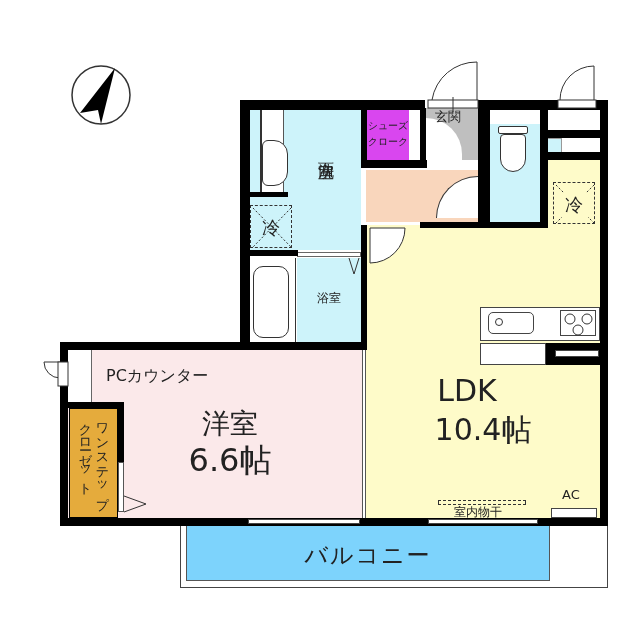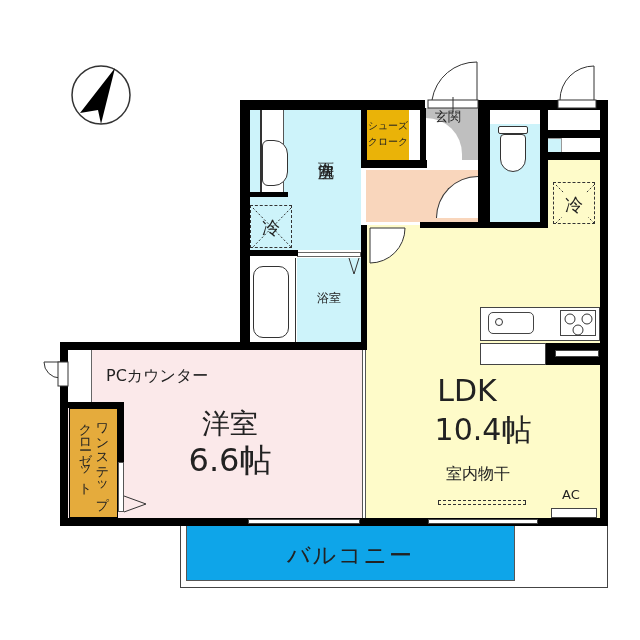--- a/index.html
+++ b/index.html
@@ -13,21 +13,21 @@
 </style>
 </head>
 <body>
 
 <svg width="640" height="640" style="pointer-events:none">
   <circle cx="101" cy="95" r="29" fill="#fff" stroke="#333" stroke-width="1.5"></circle>
   <polygon points="115,68 80,113 98,110 101,124" fill="#000"></polygon>
 </svg>
 
 <div class="abs" style="left:180px;top:525px;width:428px;height:63px;border:1px solid #444;background:#fff"></div>
-<div class="abs" style="left:186px;top:525px;width:329px;height:56px;background:#0ea5e9;border:1px solid #555">
+<div class="abs" style="left:186px;top:525px;width:364px;height:56px;background:#7dd3fc;border:1px solid #555">
   <span class="lbl" style="left:0;right:0;top:14px;font-size:23px;letter-spacing:2px">バルコニー</span>
 </div>
 
 <div class="abs" style="left:68px;top:350px;width:294px;height:170px;background:#fbe9ea"></div>
 <div class="abs" style="left:68px;top:350px;width:24px;height:52px;background:#fff;border-right:1px solid #666"></div>
 
 <div class="abs" style="left:69px;top:408px;width:49px;height:110px;background:#e5ab3c;border:1px solid #000">
   <div class="lbl vert" style="right:6px;top:5px;font-size:13px">ワンステップ</div>
   <div class="lbl vert" style="right:23px;top:5px;font-size:13px">クローゼット</div>
 </div>
@@ -48,21 +48,21 @@
 </div>
 <span class="lbl" style="left:318px;top:150px;font-size:16px;writing-mode:vertical-rl;line-height:16px">洗面室</span>
 
 <div class="abs" style="left:248px;top:258px;width:48px;height:84px;background:#fff;border-right:1px solid #333"></div>
 <div class="abs" style="left:253px;top:266px;width:36px;height:72px;border:1px solid #333;border-radius:10px;background:#fff"></div>
 <div class="abs" style="left:297px;top:258px;width:64px;height:84px;background:#cdf3fa">
   <span class="lbl" style="left:0;right:0;top:32px;font-size:12px">浴室</span>
 </div>
 <div class="abs" style="left:297px;top:252px;width:64px;height:5px;background:#fff;border:1px solid #666"></div>
 
-<div class="abs" style="left:367px;top:110px;width:42px;height:50px;background:#eab308">
+<div class="abs" style="left:367px;top:110px;width:42px;height:50px;background:#d946ef">
   <div class="lbl" style="left:0;right:0;top:9px;font-size:10px">シューズ</div>
   <div class="lbl" style="left:0;right:0;top:25px;font-size:10px">クローク</div>
 </div>
 
 <div class="abs" style="left:426px;top:108px;width:52px;height:52px;background:#bfbfbf"></div>
 <div class="abs" style="left:426px;top:118px;width:36px;height:42px;background:#fff;border-radius:0 36px 0 0"></div>
 <span class="lbl" style="left:435px;top:108px;font-size:13px">玄関</span>
 
 <div class="abs" style="left:366px;top:170px;width:116px;height:52px;background:#f9d6bc"></div>
 <div class="abs" style="left:436px;top:176px;width:42px;height:42px;background:#fff;border-top:1px solid #333;border-left:1px solid #333;border-radius:42px 0 0 0"></div>
@@ -92,21 +92,21 @@
     <circle cx="26" cy="8" r="5" fill="none" stroke="#333"></circle>
     <circle cx="17" cy="19" r="5" fill="none" stroke="#333"></circle>
   </svg>
 </div>
 <div class="abs" style="left:480px;top:343px;width:66px;height:22px;background:#fff;border:1px solid #444"></div>
 <div class="wall" style="left:546px;top:343px;width:54px;height:22px"></div>
 <div class="abs" style="left:555px;top:350px;width:44px;height:7px;background:#fff;border:1px solid #444"></div>
 
 <span class="lbl" style="left:366px;width:202px;top:373px;font-size:30px">LDK</span>
 <span class="lbl" style="left:366px;width:234px;top:410px;font-size:30px">10.4帖</span>
-<span class="lbl" style="left:428px;width:100px;top:464px;font-size:16px">室内物干</span>
+<span class="lbl" style="left:428px;width:100px;top:504px;font-size:12px">室内物干</span>
 <div class="abs" style="left:438px;top:500px;width:88px;height:5px;border:1px dashed #333"></div>
 <span class="lbl" style="left:562px;top:487px;font-size:13px">AC</span>
 <div class="abs" style="left:551px;top:508px;width:46px;height:10px;background:#fff;border:1px solid #444"></div>
 
 <span class="lbl" style="left:106px;top:366px;font-size:16px">PCカウンター</span>
 <span class="lbl" style="left:130px;width:200px;top:405px;font-size:28px">洋室</span>
 <span class="lbl" style="left:130px;width:200px;top:439px;font-size:32px">6.6帖</span>
 
 <div class="wall" style="left:240px;top:100px;width:10px;height:250px"></div>
 <div class="wall" style="left:240px;top:100px;width:185px;height:10px"></div>

